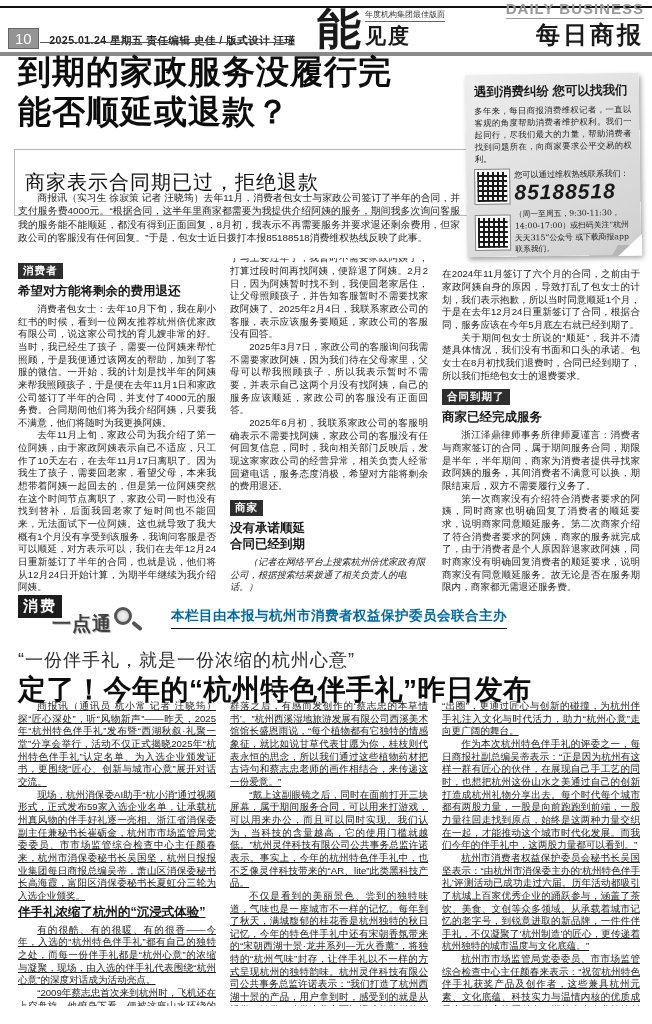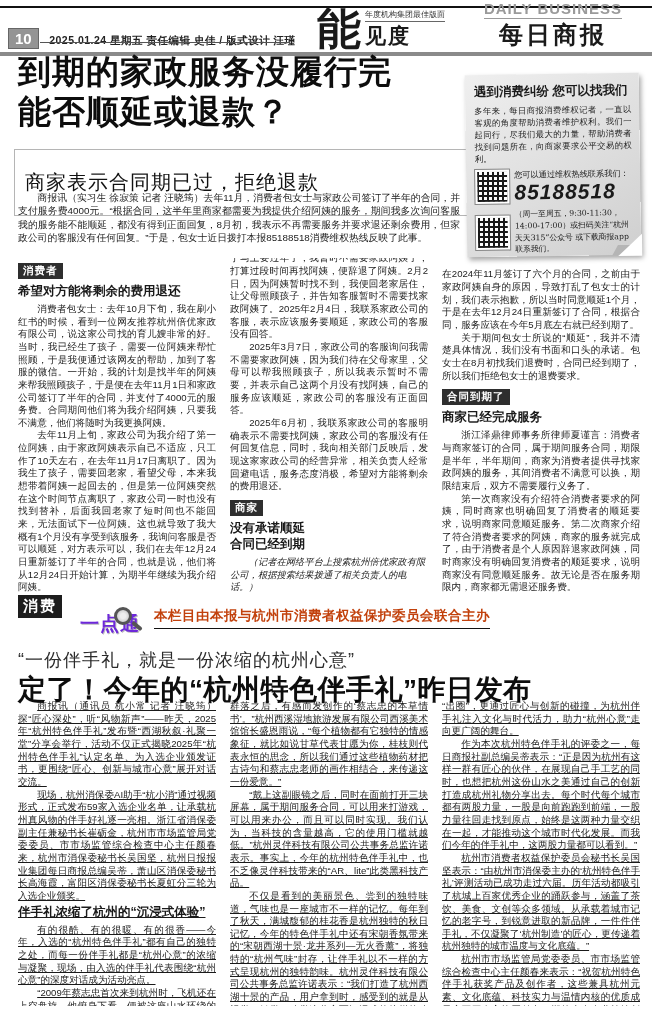--- a/index.html
+++ b/index.html
@@ -4,29 +4,29 @@
 <style>
   * { margin:0; padding:0; box-sizing:border-box; }
   html,body { background:#f2f2f2; }
   body { font-family:"Liberation Sans","DejaVu Sans",sans-serif; color:#1a1a1a; }
   .page { position:relative; width:652px; height:1024px; background:#ffffff; margin:0 auto; overflow:hidden; }
 
   
   .topline { position:absolute; left:0; top:6px; width:652px; height:2px; background:#111; }
   .header { position:absolute; left:0; top:9px; width:652px; height:47px; border-bottom:4px solid #8a8a8a; display:flex; align-items:flex-end; }
   .h-left { width:300px; padding-left:8px; position:relative; }
-  .pagenum { display:inline-block; background:#949494; color:#fff; font-size:15px; font-weight:bold; padding:1px 6px; border:1px solid #666; margin-bottom:3px; }
+  .pagenum { display:inline-block; background:#949494; color:#fff; font-size:15px; font-weight:normal; padding:1px 6px; border:1px solid #666; margin-bottom:3px; }
   .h-rule { position:absolute; left:40px; top:14px; width:250px; height:1px; background:#555; }
   .dateline { display:inline-block; font-size:10.5px; font-weight:bold; color:#222; margin-left:6px; padding-bottom:4px; letter-spacing:0.5px; }
   .h-center { flex:1; display:flex; align-items:flex-end; justify-content:center; padding-bottom:2px; }
   .logo-char { font-size:44px; font-weight:900; line-height:0.95; font-family:"DejaVu Serif","Liberation Serif",serif; }
   .logo-right { margin-left:4px; }
   .logo-award { font-size:8px; color:#333; border-bottom:1px solid #666; padding-bottom:1px; white-space:nowrap; }
   .logo-name { font-size:21px; font-weight:900; letter-spacing:2px; }
-  .h-right { width:190px; text-align:center; padding-right:8px; padding-bottom:1px; }
+  .h-right { width:190px; text-align:right; padding-right:8px; padding-bottom:1px; }
   .m-en { font-size:15px; font-weight:bold; color:#9a9a9a; letter-spacing:1px; border-bottom:1px solid #9a9a9a; display:inline-block; padding-bottom:1px; }
   .m-cn { font-size:24px; font-weight:700; letter-spacing:3px; }
 
   
   .a1-h1 { position:absolute; left:18px; top:52px; font-size:33px; font-weight:900; letter-spacing:1px; line-height:1.22; color:#0d0d0d; }
   .a1-sub { position:absolute; left:14px; top:149px; width:508px; border:1px solid #b5b5b5; padding:19px 10px; font-size:20px; color:#111; letter-spacing:1px; }
 
   .note { position:absolute; left:466px; top:74px; width:174px; height:182px; background:linear-gradient(145deg,#efefef 0%,#dedede 55%,#cfcfcf 100%); box-shadow:2px 3px 5px rgba(0,0,0,0.35); transform:rotate(-0.8deg); padding:9px 8px 6px 9px; }
   .note::after { content:""; position:absolute; right:-1px; bottom:-1px; width:0; height:0; border-style:solid; border-width:0 0 22px 24px; border-color:transparent transparent #ffffff transparent; }
   .note::before { content:""; position:absolute; right:10px; bottom:0; width:16px; height:10px; background:#b5b5b5; transform:skewX(-30deg); }
@@ -50,24 +50,24 @@
   .blk-para { font-size:9.6px; line-height:1.32; text-align:justify; text-indent:2em; color:#1c1c1c; }
   .blk-para.noindent { text-indent:0; }
   .blk-tag { display:inline-block; background:#2e2e2e; color:#fff; font-size:10.5px; font-weight:bold; padding:1px 5px; margin:7px 0 3px; letter-spacing:1px; }
   .blk-subtitle { font-size:12.5px; font-weight:900; line-height:1.3; margin:1px 0 4px; white-space:pre-line; }
   .blk-note { font-size:9.3px; line-height:1.35; font-style:italic; font-family:"DejaVu Serif","Liberation Serif",serif; text-indent:2em; color:#222; }
 
   
   .band { position:absolute; left:18px; top:592px; width:622px; height:52px; display:flex; align-items:center; }
   .band-logo { position:relative; width:128px; height:50px; }
   .band-consumer { position:absolute; left:0; top:2px; background:#1d1d1d; color:#fff; font-size:15px; font-weight:900; padding:2px 5px; letter-spacing:2px; }
-  .band-tip { position:absolute; left:34px; top:18px; font-size:19px; font-weight:900; letter-spacing:1px; color:#6d28d9; text-shadow:1px 1px 0 #bbb;margin-left:28px; }
+  .band-tip { position:absolute; left:34px; top:18px; font-size:19px; font-weight:900; letter-spacing:1px; color:#404040; text-shadow:1px 1px 0 #bbb; }
   .magnifier { position:absolute; left:96px; top:14px; width:18px; height:18px; border:3px solid #555; border-radius:50%; background:radial-gradient(circle,#eee 30%,#bbb 100%); }
   .magnifier::after { content:""; position:absolute; left:14px; top:14px; width:12px; height:4px; background:#555; transform:rotate(40deg); border-radius:2px; }
-  .band-host { font-size:13.5px; font-weight:900; color:#c2410c; border-bottom:1.5px solid #111; padding-bottom:3px; letter-spacing:0.5px; margin-left:8px; }
+  .band-host { font-size:13.5px; font-weight:900; color:#0369a1; border-bottom:1.5px solid #111; padding-bottom:3px; letter-spacing:0.5px; margin-left:25px; }
 
   
   .a2-kicker { position:absolute; left:18px; top:648px; font-size:18px; color:#2b2b2b; letter-spacing:1px; }
   .a2-h1 { position:absolute; left:18px; top:671px; font-size:28px; font-weight:900; letter-spacing:0.5px; color:#0d0d0d; }
 </style>
 </head>
 <body>
 
 <div class="page">
 

